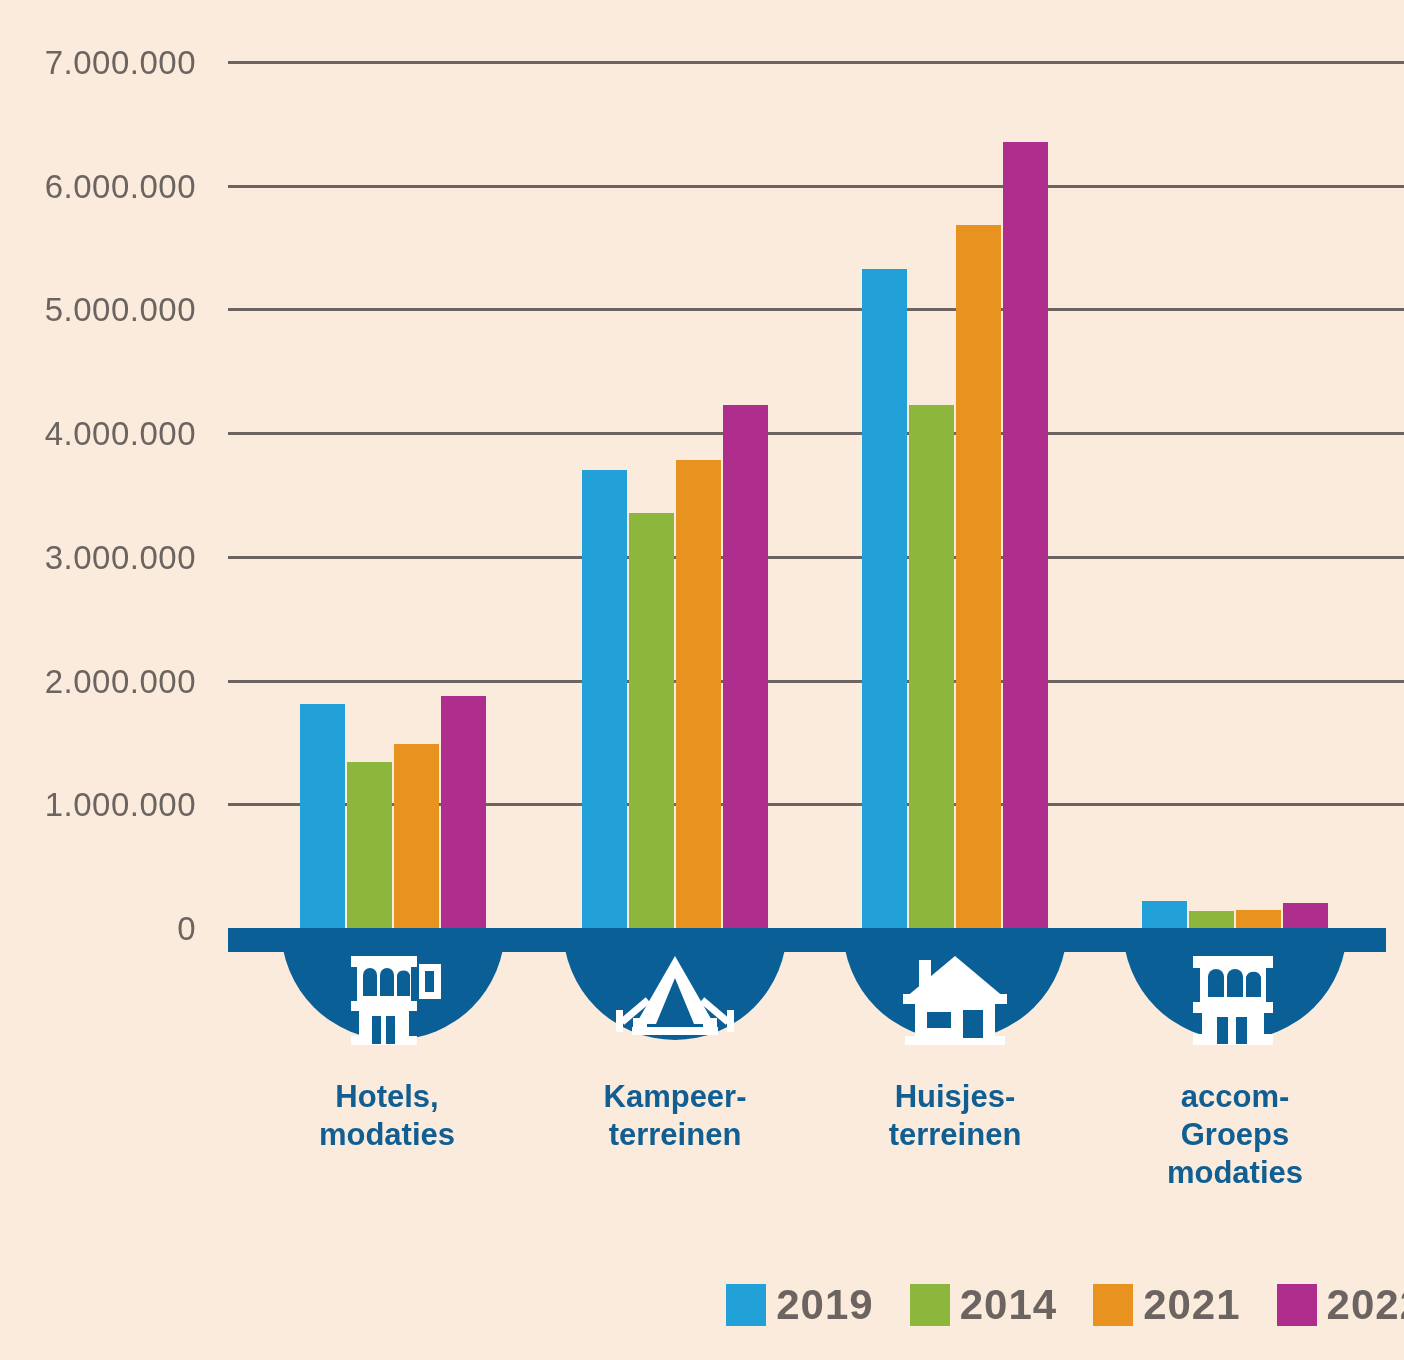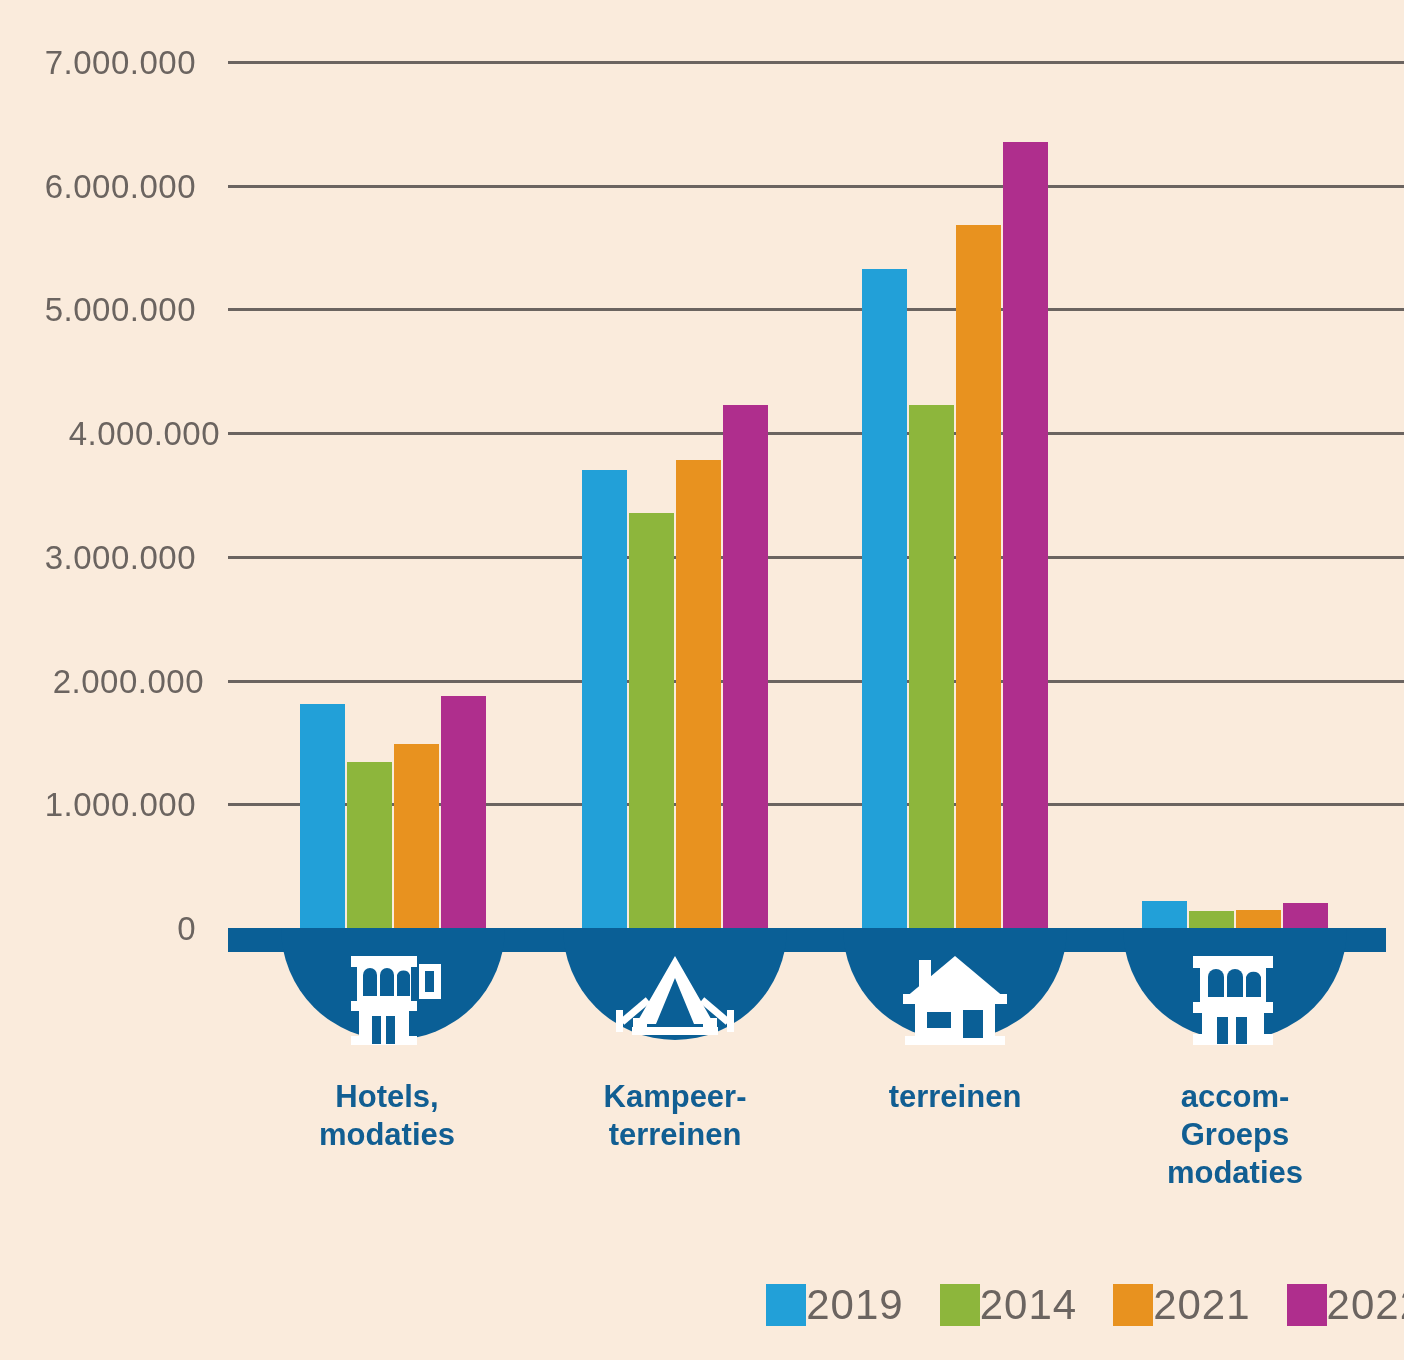--- a/index.html
+++ b/index.html
@@ -78,46 +78,46 @@
   
   #legend{
     position:absolute;
     left:0;right:24px;
     top:1284px;
     display:flex;
     justify-content:flex-end;
     align-items:center;
     gap:36px;
   }
-  .legend-item{display:flex;align-items:flex-end;}
+  .legend-item{display:flex;align-items:flex-end;gap:10px;font-weight:bold;}
   .legend-swatch{width:40px;height:42px;}
   .legend-label{
     font-size:42px;
     color:#6b6460;
     line-height:1;
     letter-spacing:1px;
   }
 </style>
 </head>
 <body>
 
 <div id="chart-root">
 
   <div id="yaxis">
       <div class="ytick" style="top: 62px;">7.000.000</div>
       <div class="gridline" style="top: 62px;"></div>
       <div class="ytick" style="top: 185.714px;">6.000.000</div>
       <div class="gridline" style="top: 185.714px;"></div>
       <div class="ytick" style="top: 309.429px;">5.000.000</div>
       <div class="gridline" style="top: 309.429px;"></div>
-      <div class="ytick" style="top: 433.143px; margin-left: 24px;">4.000.000</div>
+      <div class="ytick" style="top: 433.143px;">4.000.000</div>
       <div class="gridline" style="top: 433.143px;"></div>
       <div class="ytick" style="top: 556.857px;">3.000.000</div>
       <div class="gridline" style="top: 556.857px;"></div>
-      <div class="ytick" style="top: 680.571px; margin-left: 8px;">2.000.000</div>
+      <div class="ytick" style="top: 680.571px;">2.000.000</div>
       <div class="gridline" style="top: 680.571px;"></div>
       <div class="ytick" style="top: 804.286px;">1.000.000</div>
       <div class="gridline" style="top: 804.286px;"></div>
       <div class="ytick" style="top: 928px;">0</div>
     </div>
 
   <div id="plot">
       <div class="group" style="left: 300px; width: 186px;">
         <div class="bar" title="2019" style="height: 223.923px; background: rgb(34, 160, 216);"></div>
         <div class="bar" title="2020" style="height: 165.777px; background: rgb(141, 182, 60);"></div>
@@ -205,20 +205,21 @@
   <div id="catlabels">
       <div class="catlabel" style="left: 237px;">
         <div>Hotels,</div>
         <div>modaties</div>
       </div>
       <div class="catlabel" style="left: 525px;">
         <div>Kampeer-</div>
         <div>terreinen</div>
       </div>
       <div class="catlabel" style="left: 805px;">
+        <div>Huisjes-</div>
         <div>terreinen</div>
       </div>
       <div class="catlabel" style="left: 1085px;">
         <div>accom-</div>
         <div>Groeps</div>
         <div>modaties</div>
       </div>
     </div>
 
   <div id="legend">

